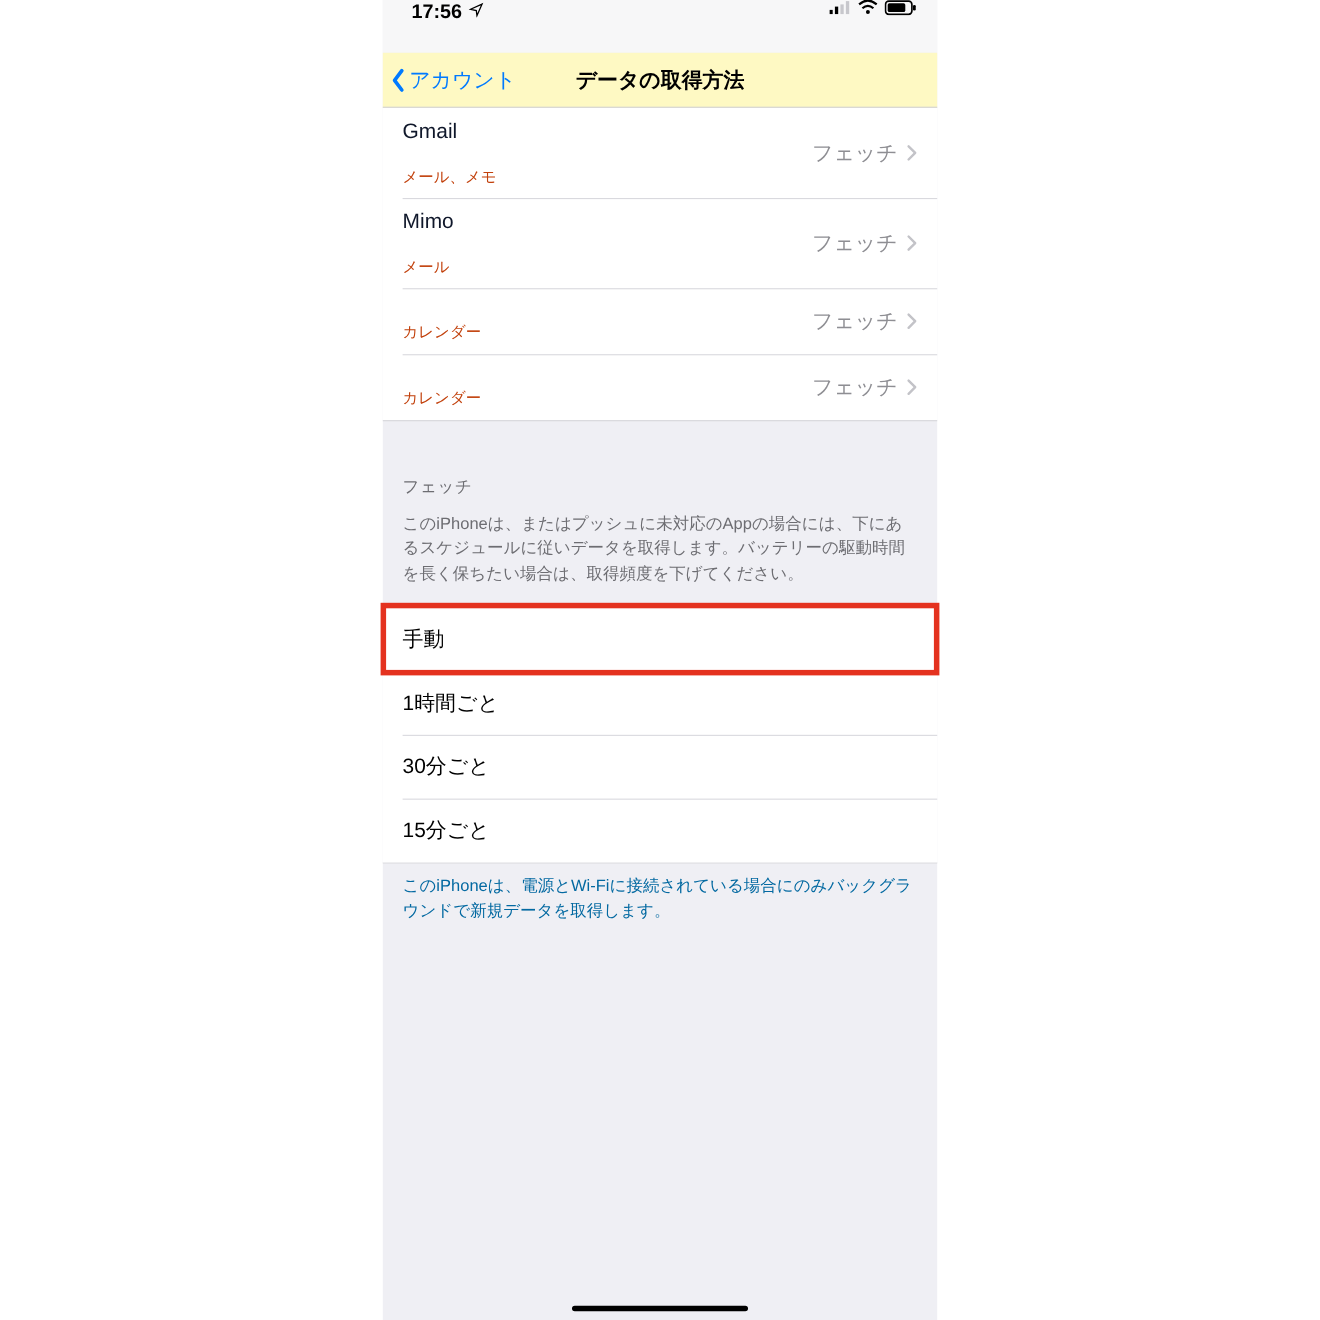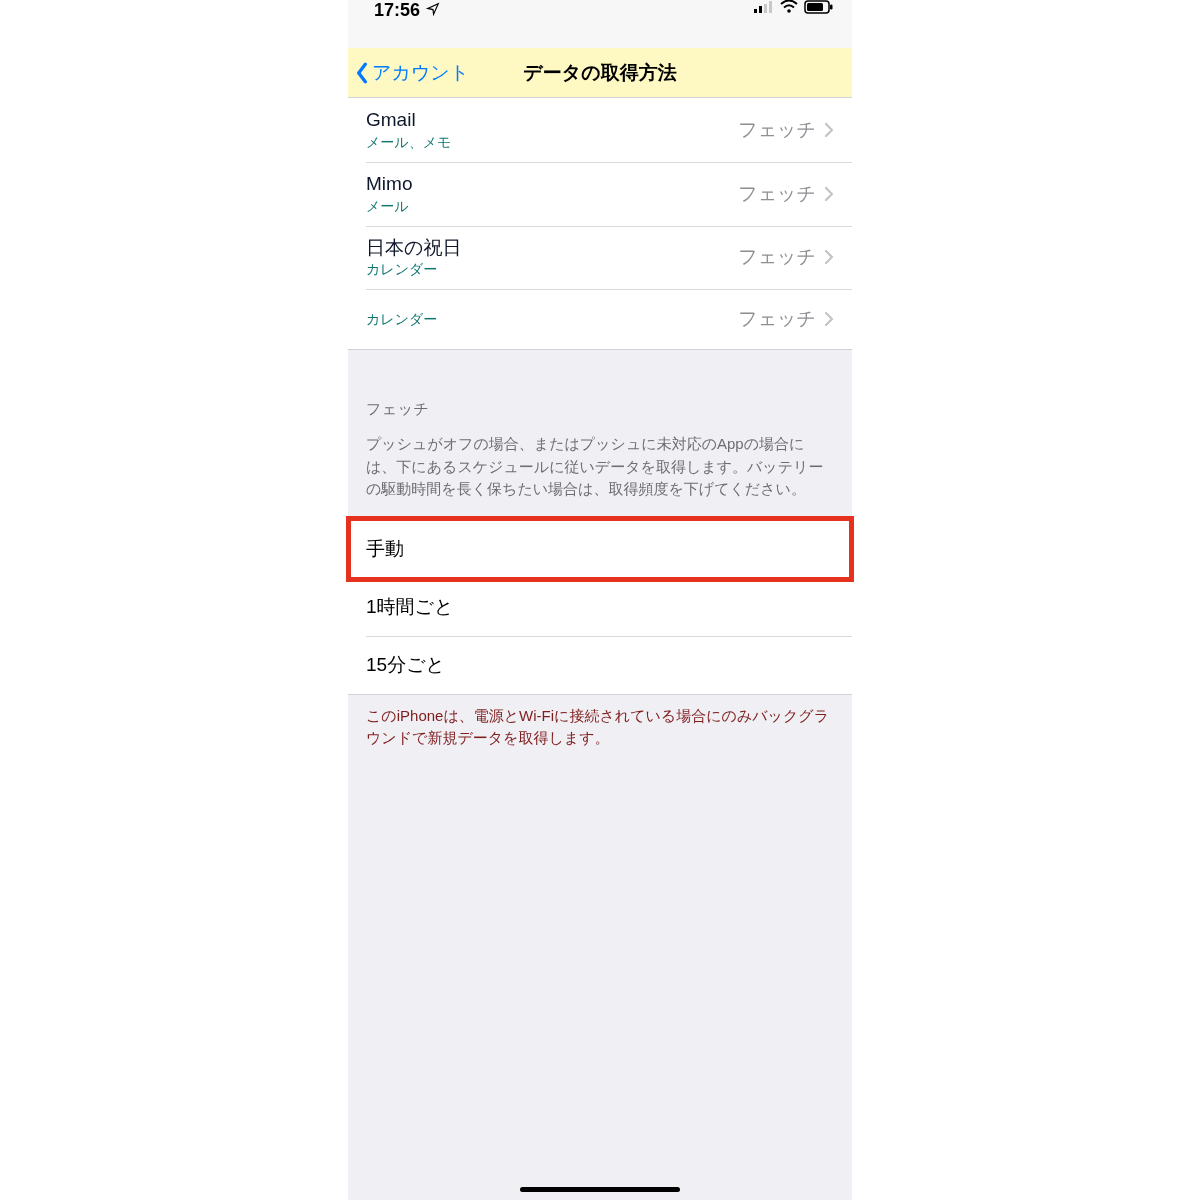--- a/index.html
+++ b/index.html
@@ -79,42 +79,42 @@
   .row + .row::before,
   .row.sep-top::before {
     content: "";
     position: absolute;
     left: 18px; right: 0; top: 0;
     height: 1px;
     background: #d9d9de;
   }
   .row .main { flex: 1; min-width: 0; }
   .row .title { font-size: 19px; color: #0f172a; line-height: 1.25; }
-  .row .sub   { font-size: 14px; color: #0f766e; margin-top: 2px; }
+  .row .sub   { font-size: 14px; color: #c2410c; margin-top: 20px; }
   .row .value { font-size: 19px; color: #8e8e93; margin-right: 8px; }
   .row .chev svg { width: 10px; height: 16px; }
   .row .chev { color: #c7c7cc; display: inline-flex; }
   .group-border-bottom { border-bottom: 1px solid #d1d1d6; }
 
   .section-spacer { height: 28px; }
   .section-header {
     padding: 22px 18px 6px 18px;
     color: #6d6d72;
     font-size: 15px;
     letter-spacing: 0.5px;
   }
   .section-desc {
     padding: 8px 18px 18px 18px;
     color: #6d6d72;
     font-size: 15px;
     line-height: 1.5;
   }
   .section-footer {
     padding: 10px 18px 18px 18px;
-    color: #7f1d1d;
+    color: #0369a1;
     font-size: 15px;
     line-height: 1.5;
   }
 
   .option-row {
     display: flex;
     align-items: center;
     padding: 0 18px;
     height: 58px;
     font-size: 19px;
@@ -225,21 +225,20 @@
         </div>
         <div class="value">フェッチ</div>
         <span class="chev">
           <svg viewBox="0 0 10 16">
             <polyline points="2,2 8,8 2,14" fill="none" stroke="#c3c3c8" stroke-width="2.2" stroke-linecap="round" stroke-linejoin="round"></polyline>
           </svg>
         </span>
       </div>
       <div class="row">
         <div class="main">
-          <div class="title">日本の祝日</div>
           <div class="sub">カレンダー</div>
         </div>
         <div class="value">フェッチ</div>
         <span class="chev">
           <svg viewBox="0 0 10 16">
             <polyline points="2,2 8,8 2,14" fill="none" stroke="#c3c3c8" stroke-width="2.2" stroke-linecap="round" stroke-linejoin="round"></polyline>
           </svg>
         </span>
       </div>
       <div class="row">
@@ -250,31 +249,34 @@
         <span class="chev">
           <svg viewBox="0 0 10 16">
             <polyline points="2,2 8,8 2,14" fill="none" stroke="#c3c3c8" stroke-width="2.2" stroke-linecap="round" stroke-linejoin="round"></polyline>
           </svg>
         </span>
       </div>
     </div>
 
   <div class="section-spacer"></div>
   <div class="section-header">フェッチ</div>
-  <div class="section-desc">プッシュがオフの場合、またはプッシュに未対応のAppの場合には、下にあるスケジュールに従いデータを取得します。バッテリーの駆動時間を長く保ちたい場合は、取得頻度を下げてください。</div>
+  <div class="section-desc">このiPhoneは、またはプッシュに未対応のAppの場合には、下にあるスケジュールに従いデータを取得します。バッテリーの駆動時間を長く保ちたい場合は、取得頻度を下げてください。</div>
 
   <div class="options-wrap">
     <div class="group group-border-bottom" id="options-group" style="border-top:1px solid #d1d1d6;">
         <div class="option-row">
           <span class="label">手動</span>
         </div>
         <div class="option-row">
           <span class="label">1時間ごと</span>
         </div>
         <div class="option-row">
+          <span class="label">30分ごと</span>
+        </div>
+        <div class="option-row">
           <span class="label">15分ごと</span>
         </div>
       </div>
     <div class="highlight-box" id="highlight-box" style="top: -3px; height: 66px;"></div>
   </div>
 
   <div class="section-footer">このiPhoneは、電源とWi-Fiに接続されている場合にのみバックグラウンドで新規データを取得します。</div>
 
   <div class="home-indicator"></div>
 </div>

